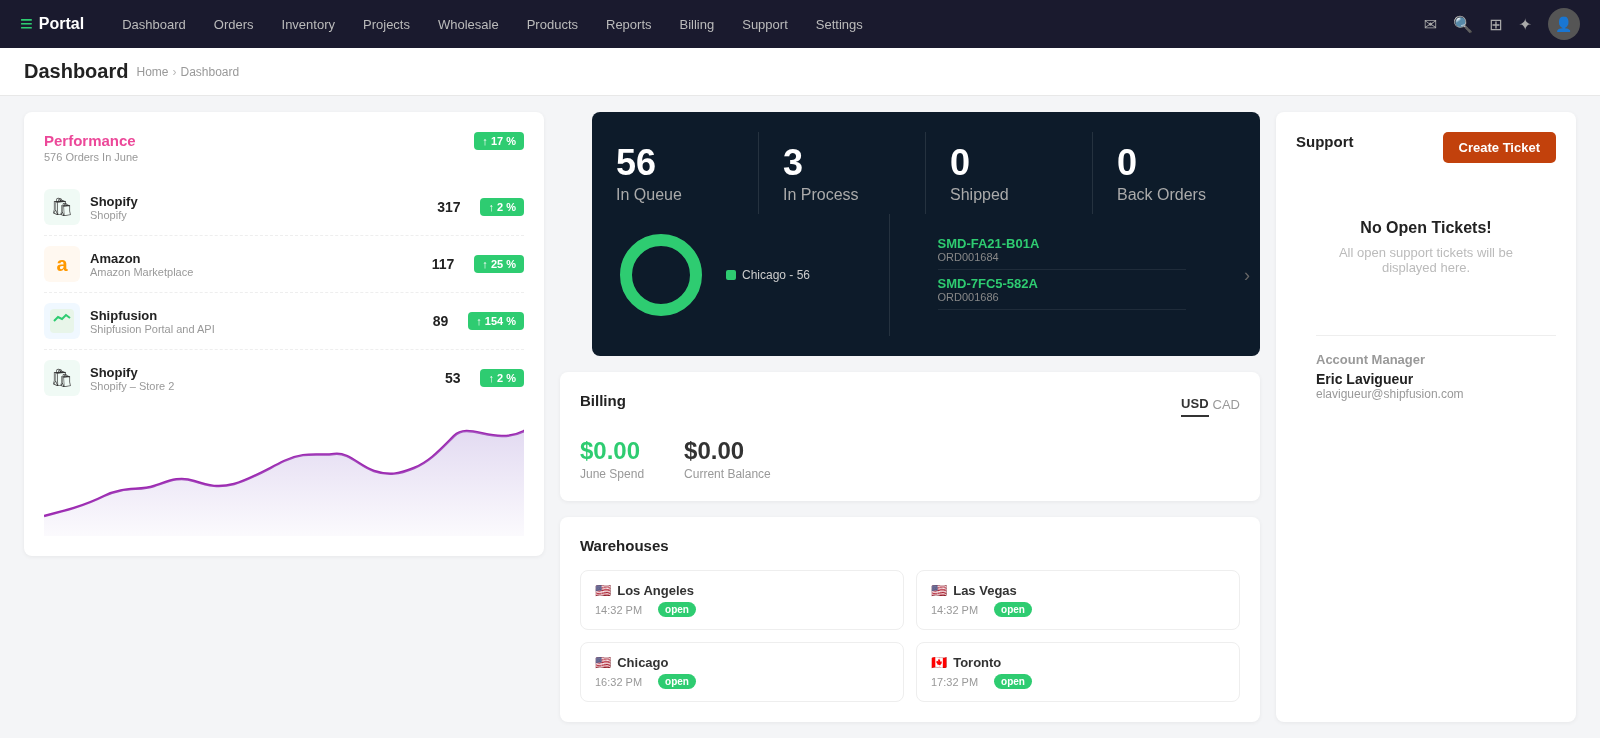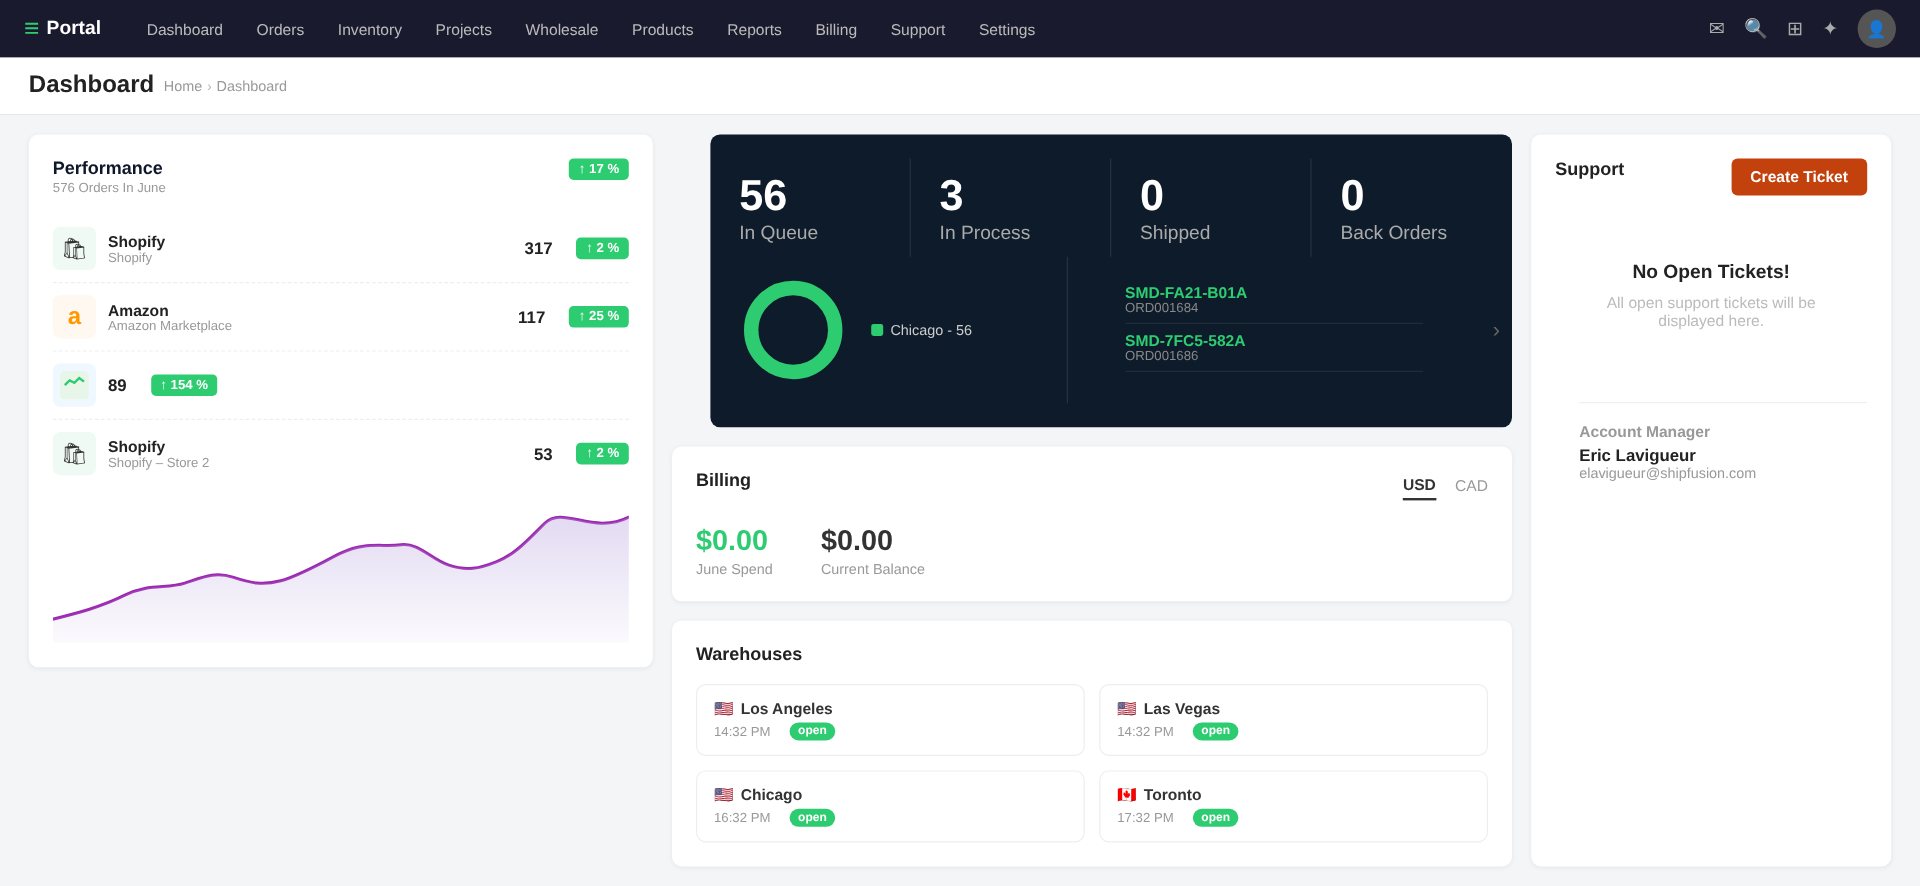--- a/index.html
+++ b/index.html
@@ -25,21 +25,21 @@
     .page-title { font-size: 20px; font-weight: 600; color: #222; }
     .breadcrumb { color: #999; font-size: 12px; display: flex; align-items: center; gap: 4px; }
     .breadcrumb-sep { color: #bbb; }
 
     
     .main-content { padding: 16px 24px; display: grid; grid-template-columns: 520px 1fr 300px; gap: 16px; }
 
     
     .card { background: #fff; border-radius: 8px; padding: 20px; box-shadow: 0 1px 4px rgba(0,0,0,0.06); }
     .perf-header { display: flex; justify-content: space-between; align-items: flex-start; margin-bottom: 16px; }
-    .perf-title { font-size: 15px; font-weight: 600; color: #0f172a; }
+    .perf-title { font-size: 15px; font-weight: 600; color: #ec4899; }
     .perf-subtitle { font-size: 11px; color: #999; margin-top: 2px; }
     .badge-green { background: #2ecc71; color: #fff; font-size: 11px; font-weight: 600; padding: 3px 8px; border-radius: 4px; display: flex; align-items: center; gap: 3px; }
     .channel-list { list-style: none; }
     .channel-item { display: flex; align-items: center; padding: 10px 0; border-bottom: 1px dashed #eee; gap: 10px; }
     .channel-item:last-child { border-bottom: none; }
     .channel-icon { width: 36px; height: 36px; border-radius: 6px; display: flex; align-items: center; justify-content: center; font-size: 18px; flex-shrink: 0; }
     .icon-shopify { background: #f0faf5; }
     .icon-amazon { background: #fff8f0; }
     .icon-shipfusion { background: #f0f8ff; }
     .channel-info { flex: 1; }
@@ -64,21 +64,21 @@
     .orders-list { padding: 0 24px; }
     .order-item { padding: 6px 0; border-bottom: 1px solid rgba(255,255,255,0.08); }
     .order-id { color: #2ecc71; font-weight: 600; font-size: 13px; }
     .order-num { color: #888; font-size: 11px; }
     .chevron-right { color: #666; font-size: 18px; padding: 0 10px; align-self: center; }
     .dark-card-inner { display: flex; }
     .dark-left { flex: 1; border-right: 1px solid rgba(255,255,255,0.1); }
     .dark-right { flex: 1; padding: 16px 24px; }
 
     
-    .billing-tabs { display: flex; gap: 16px; align-items: center; }
+    .billing-tabs { display: flex; gap: 4px; align-items: center; }
     .billing-tab { font-size: 13px; color: #999; cursor: pointer; padding-bottom: 4px; }
     .billing-tab.active { color: #333; font-weight: 600; border-bottom: 2px solid #333; }
     .billing-amounts { display: flex; gap: 40px; margin-top: 16px; }
     .billing-amount-green { font-size: 24px; font-weight: 700; color: #2ecc71; }
     .billing-amount { font-size: 24px; font-weight: 700; color: #333; }
     .billing-label { font-size: 12px; color: #999; margin-top: 2px; }
 
     
     .warehouses-grid { display: grid; grid-template-columns: 1fr 1fr; gap: 12px; margin-top: 16px; }
     .warehouse-item { border: 1px solid #eee; border-radius: 8px; padding: 12px 14px; display: flex; flex-direction: column; gap: 4px; }
@@ -168,20 +168,24 @@
           </div>
           <span class="channel-count">117</span>
           <span class="badge-green">↑ 25 %</span>
         </li>
         <li class="channel-item">
           <div class="channel-icon icon-shipfusion">
             <svg width="24" height="24" viewBox="0 0 24 24">
                 <rect width="24" height="24" rx="4" fill="#e8f5e9"></rect>
                 <path d="M4 12 L8 8 L12 10 L16 6 L20 9" stroke="#2ecc71" stroke-width="2" fill="none"></path>
               </svg>
+          </div>
+          <div class="channel-info">
+            <div class="channel-name">Shipfusion</div>
+            <div class="channel-sub">Shipfusion Portal and API</div>
           </div>
           <span class="channel-count">89</span>
           <span class="badge-green">↑ 154 %</span>
         </li>
         <li class="channel-item">
           <div class="channel-icon icon-shopify">🛍</div>
           <div class="channel-info">
             <div class="channel-name">Shopify</div>
             <div class="channel-sub">Shopify – Store 2</div>
           </div>

